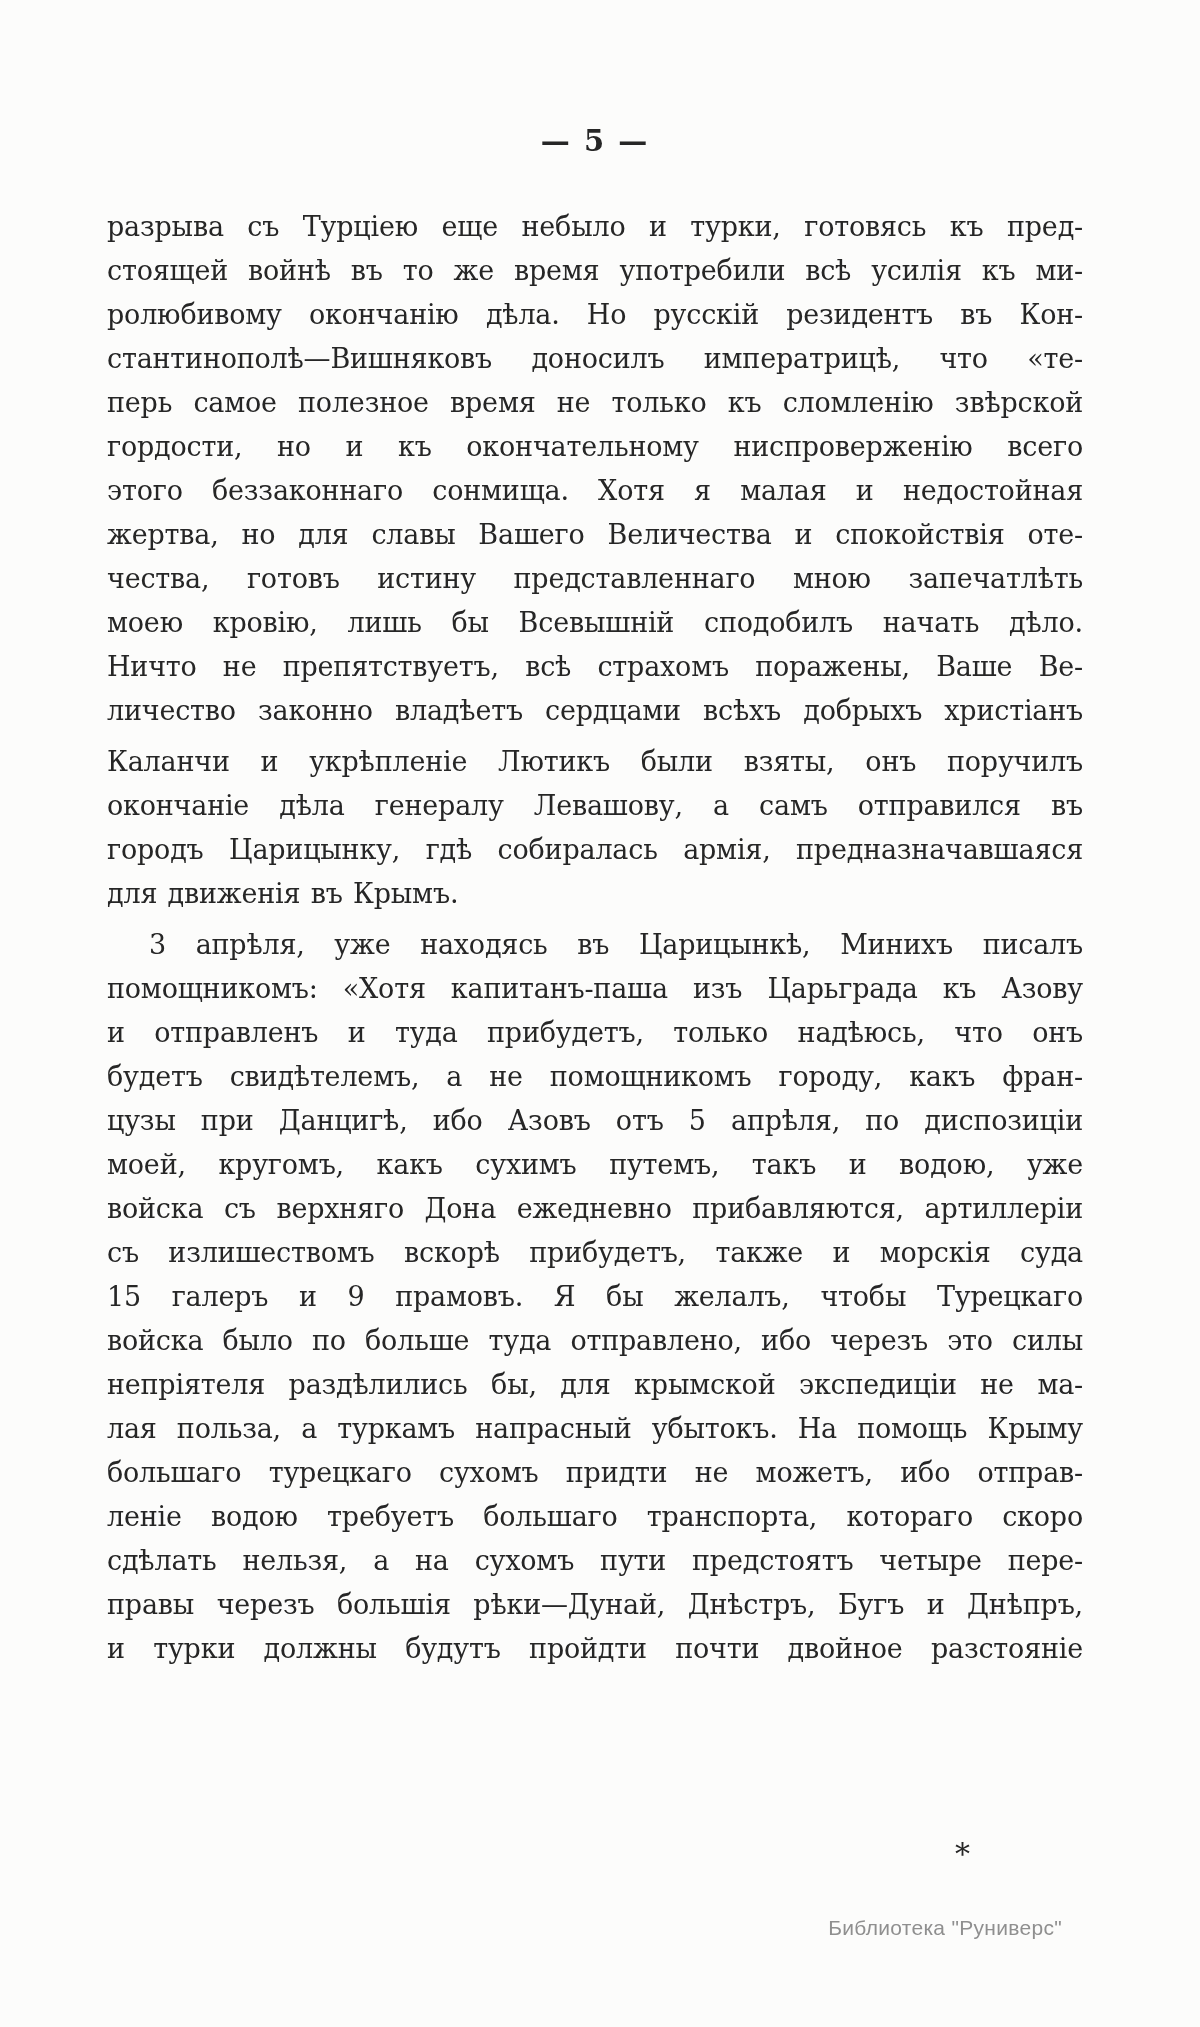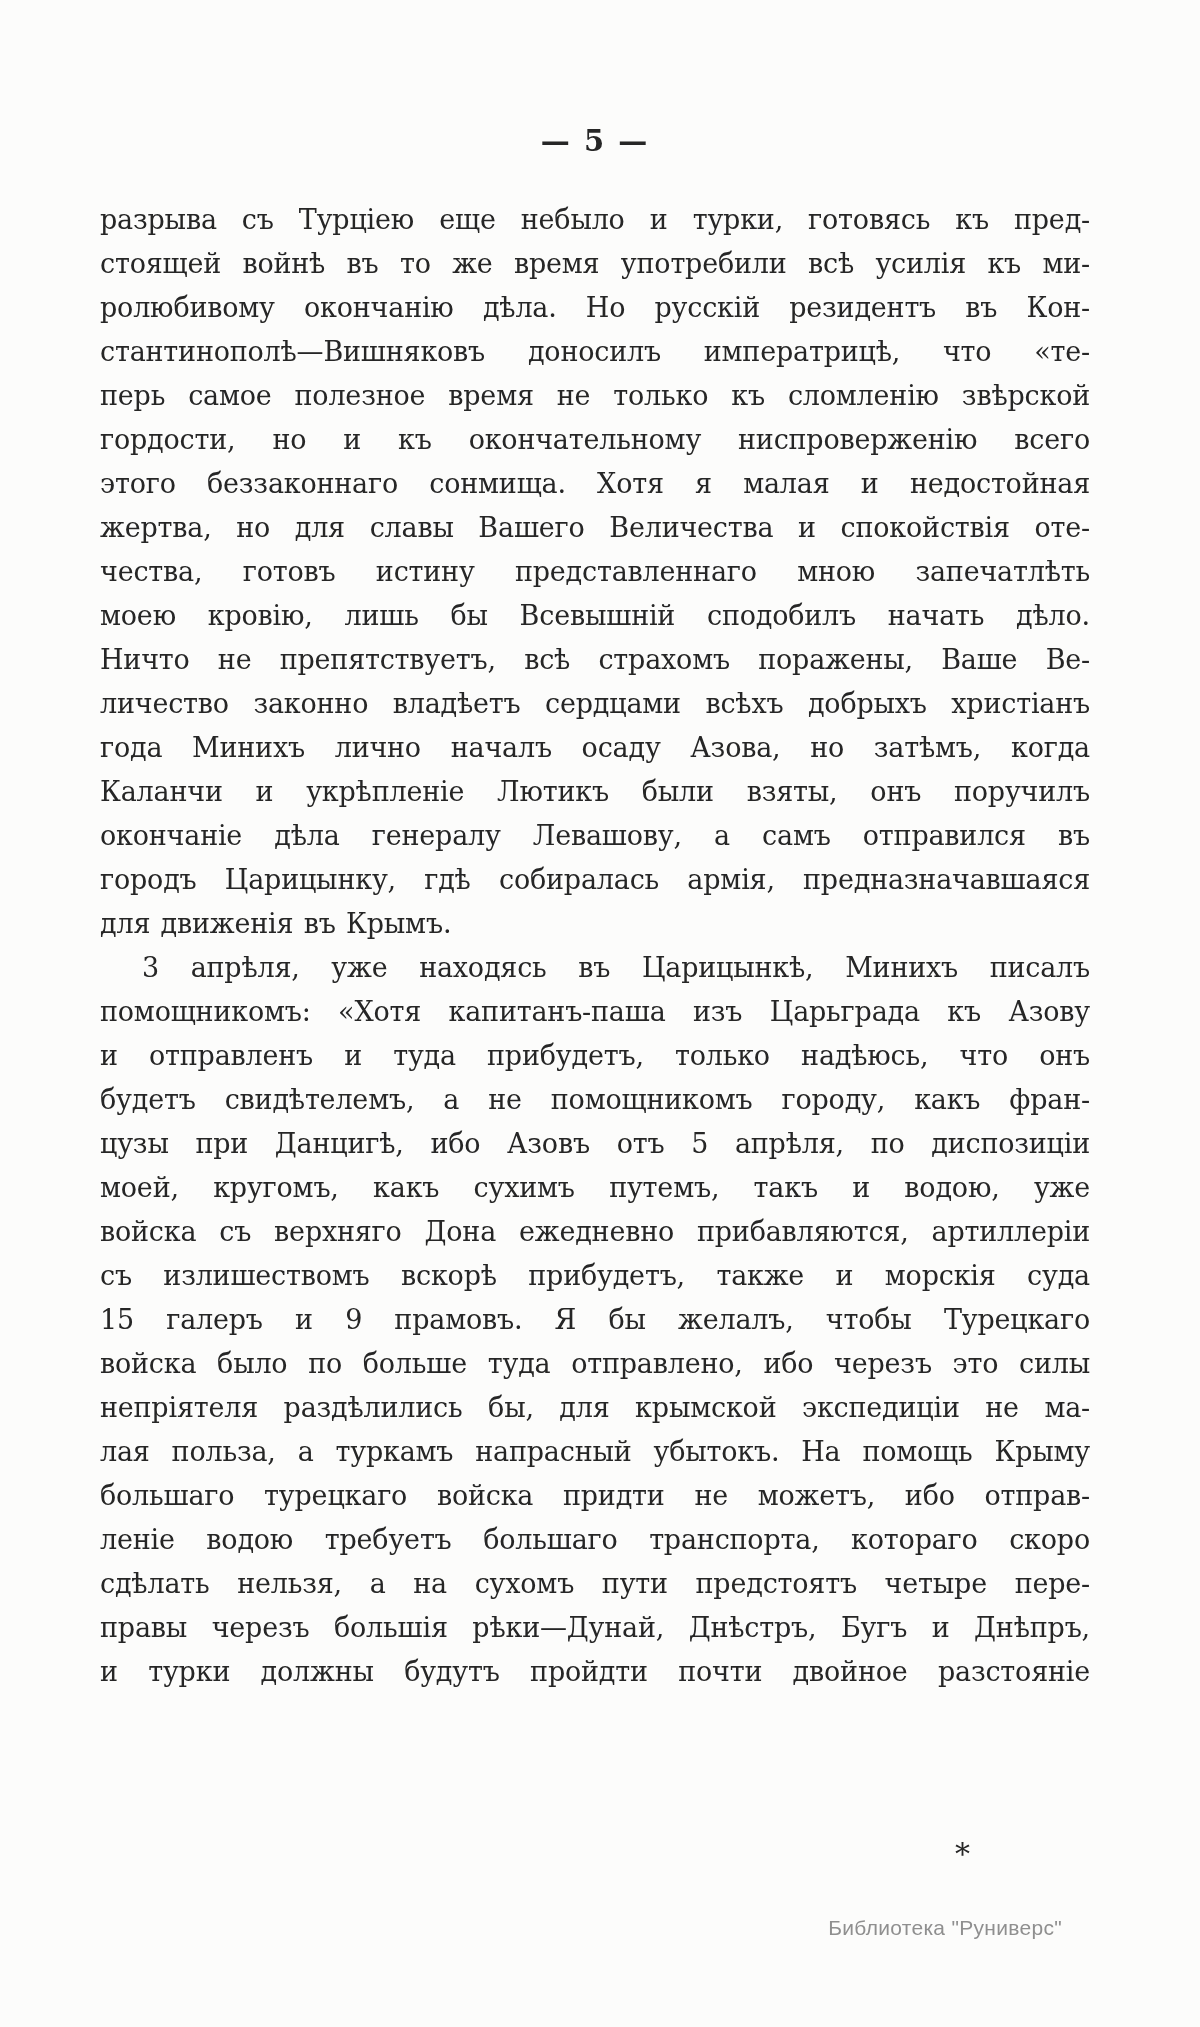--- a/index.html
+++ b/index.html
@@ -26,21 +26,21 @@
     font-weight: bold;
     letter-spacing: 2px;
   }
   .text-block {
     position: absolute;
     top: 198px;
     left: 100px;
     width: 990px;
   }
   .paragraph {
-    margin: 0;
+    margin: 7px;
     padding: 0;
   }
   .line {
     font-size: 27px;
     line-height: 44px;
     height: 44px;
     overflow: hidden;
     text-align: justify;
     text-align-last: justify;
     letter-spacing: -0.2px;
@@ -86,40 +86,39 @@
         <div class="line">перь самое полезное время не только къ сломленію звѣрской</div>
         <div class="line">гордости, но и къ окончательному ниспроверженію всего</div>
         <div class="line">этого беззаконнаго сонмища. Хотя я малая и недостойная</div>
         <div class="line">жертва, но для славы Вашего Величества и спокойствія оте-</div>
         <div class="line">чества, готовъ истину представленнаго мною запечатлѣть</div>
         <div class="line">моею кровію, лишь бы Всевышній сподобилъ начать дѣло.</div>
         <div class="line">Ничто не препятствуетъ, всѣ страхомъ поражены, Ваше Ве-</div>
         <div class="line">личество законно владѣетъ сердцами всѣхъ добрыхъ христіанъ</div>
       </div>
       <div class="paragraph">
-        <div class="line">года Минихъ лично началъ осаду Азова, но затѣмъ, когда</div>
         <div class="line">Каланчи и укрѣпленіе Лютикъ были взяты, онъ поручилъ</div>
         <div class="line">окончаніе дѣла генералу Левашову, а самъ отправился въ</div>
         <div class="line">городъ Царицынку, гдѣ собиралась армія, предназначавшаяся</div>
         <div class="line endline">для движенія въ Крымъ.</div>
       </div>
       <div class="paragraph">
         <div class="line indent">3 апрѣля, уже находясь въ Царицынкѣ, Минихъ писалъ</div>
         <div class="line">помощникомъ: «Хотя капитанъ-паша изъ Царьграда къ Азову</div>
         <div class="line">и отправленъ и туда прибудетъ, только надѣюсь, что онъ</div>
         <div class="line">будетъ свидѣтелемъ, а не помощникомъ городу, какъ фран-</div>
         <div class="line">цузы при Данцигѣ, ибо Азовъ отъ 5 апрѣля, по диспозиціи</div>
         <div class="line">моей, кругомъ, какъ сухимъ путемъ, такъ и водою, уже</div>
         <div class="line">войска съ верхняго Дона ежедневно прибавляются, артиллеріи</div>
         <div class="line">съ излишествомъ вскорѣ прибудетъ, также и морскія суда</div>
         <div class="line">15 галеръ и 9 прамовъ. Я бы желалъ, чтобы Турецкаго</div>
         <div class="line">войска было по больше туда отправлено, ибо черезъ это силы</div>
         <div class="line">непріятеля раздѣлились бы, для крымской экспедиціи не ма-</div>
         <div class="line">лая польза, а туркамъ напрасный убытокъ. На помощь Крыму</div>
-        <div class="line">большаго турецкаго войска придти не можетъ, ибо отправ-</div>
+        <div class="line">большаго турецкаго сухомъ придти не можетъ, ибо отправ-</div>
         <div class="line">леніе водою требуетъ большаго транспорта, котораго скоро</div>
         <div class="line">сдѣлать нельзя, а на сухомъ пути предстоятъ четыре пере-</div>
         <div class="line">правы черезъ большія рѣки—Дунай, Днѣстръ, Бугъ и Днѣпръ,</div>
         <div class="line">и турки должны будутъ пройдти почти двойное разстояніе</div>
       </div>
     </div>
 
   <div class="footnote-mark">*</div>
 
   <div class="watermark">Библиотека "Руниверс"</div>

